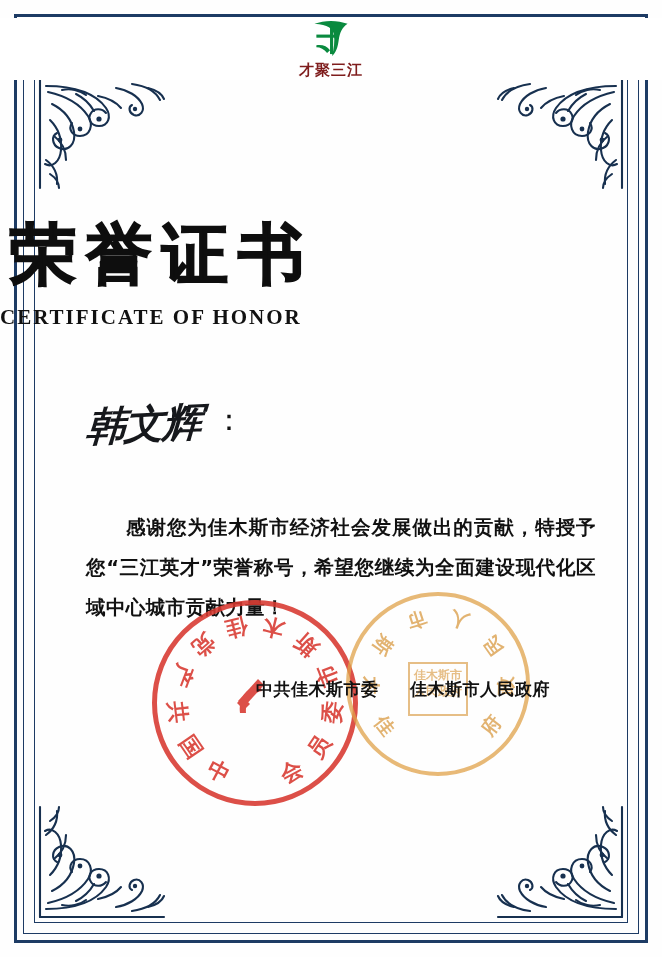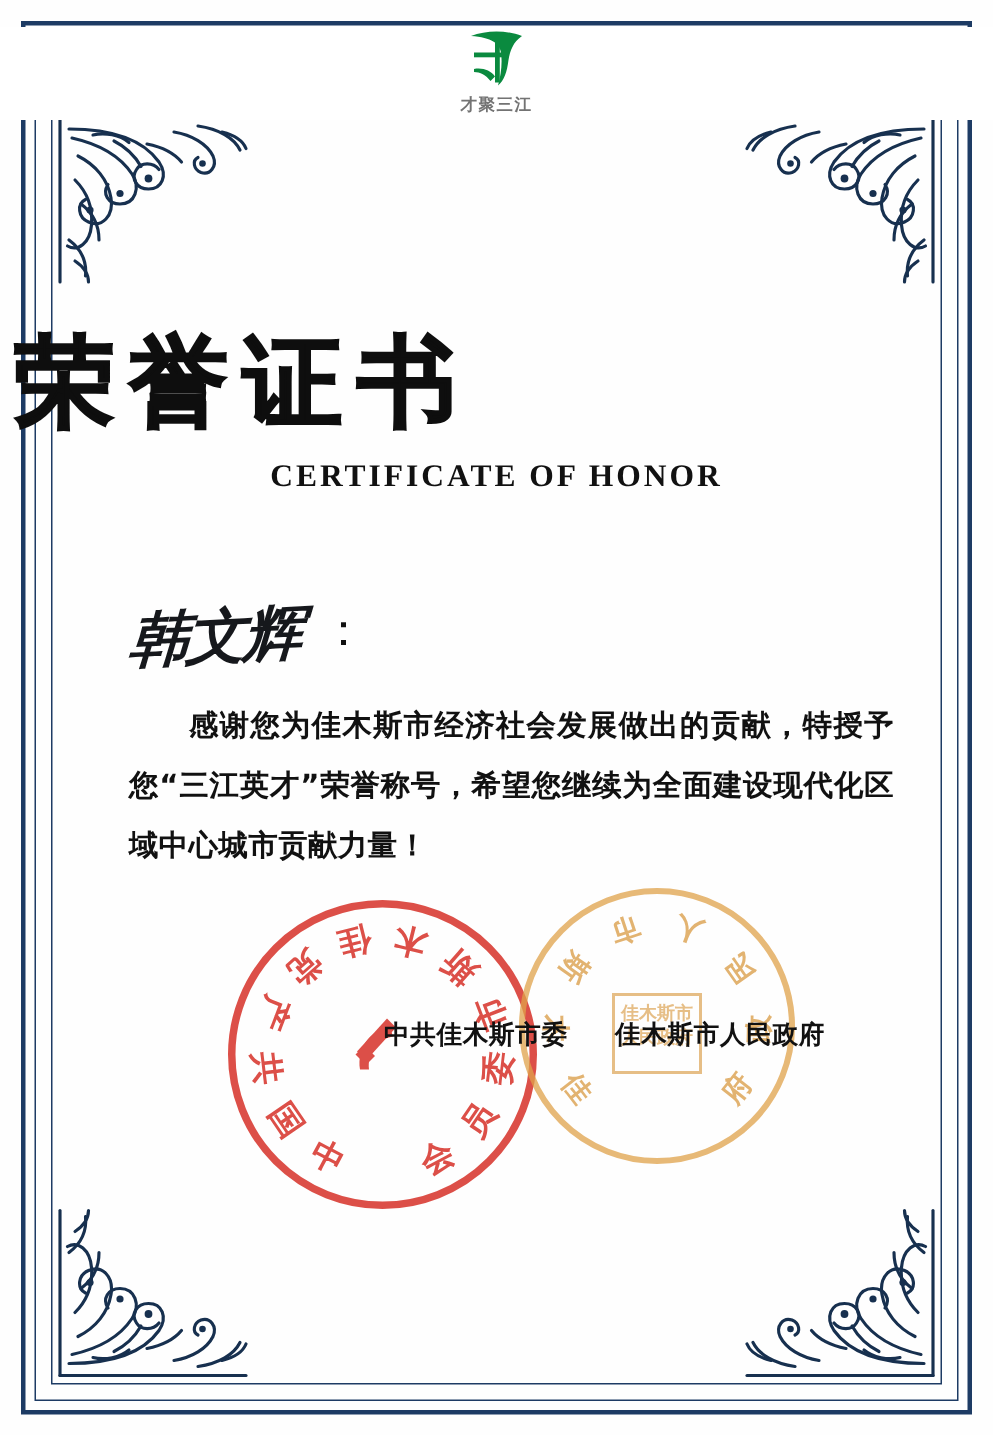--- a/index.html
+++ b/index.html
@@ -65,24 +65,24 @@
     background: #ffffff;
     z-index: 5;
   }
   .logo-mark {
     width: 46px;
     height: 40px;
     display: block;
   }
   .logo-text {
     margin-top: 4px;
-    font-size: 11px;
+    font-size: 15px;
     font-weight: bold;
     letter-spacing: 1px;
-    color: #737373;
+    color: #7f1d1d;
     font-family: "DejaVu Sans", sans-serif;
   }
 
   
   .corner {
     position: absolute;
     width: 132px;
     height: 118px;
     z-index: 3;
   }
@@ -103,21 +103,20 @@
     letter-spacing: 10px;
     color: #0e0e0e;
     text-indent: 10px;
     z-index: 4;
     -webkit-text-stroke: 1.6px #0e0e0e;
   }
   .title-en {
     position: absolute;
     left: 0; right: 0;
     top: 305px;
-    text-align: center;
     font-family: "Liberation Serif", serif;
     font-size: 21px;
     font-weight: bold;
     letter-spacing: 2px;
     color: #111111;
     z-index: 4;
   }
 
   
   .recipient-row {
@@ -143,21 +142,21 @@
     color: #111111;
     margin-left: 14px;
     padding-bottom: 4px;
   }
 
   
   .body-text {
     position: absolute;
     left: 86px;
     right: 66px;
-    top: 464px;
+    top: 508px;
     font-family: "DejaVu Sans", sans-serif;
     font-size: 19.5px;
     font-weight: bold;
     line-height: 40px;
     color: #111111;
     text-indent: 40px;
     letter-spacing: 0.4px;
     text-align: justify;
     z-index: 4;
   }

